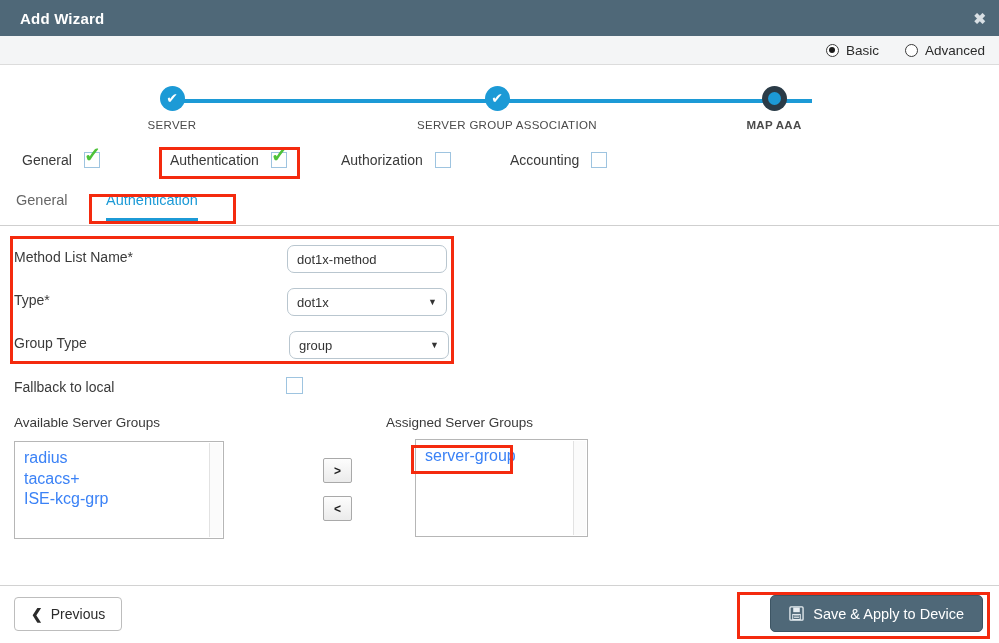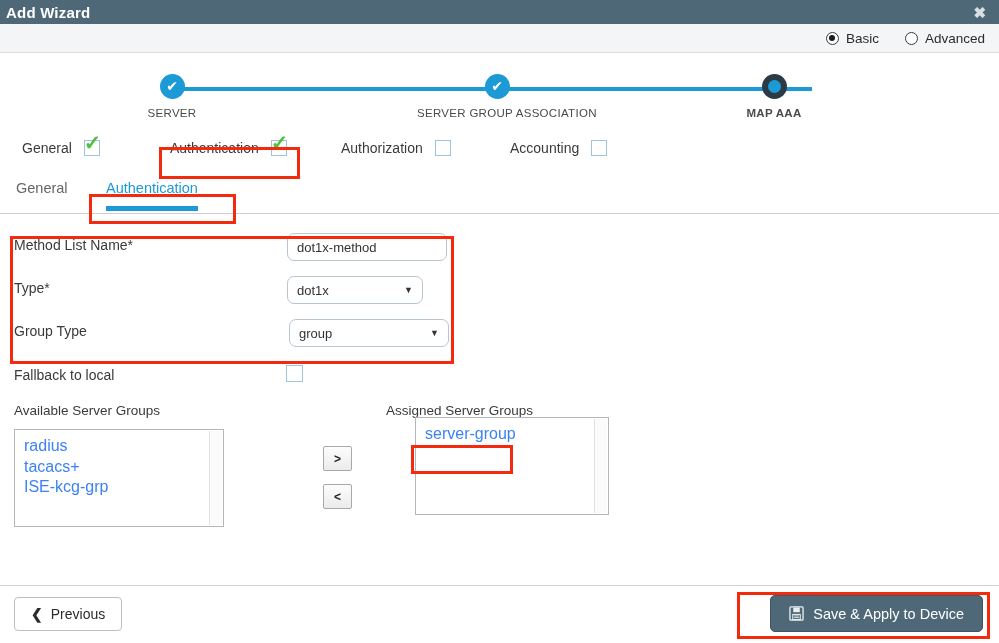--- a/index.html
+++ b/index.html
@@ -12,25 +12,25 @@
     width: 999px;
     height: 643px;
     font-family: "Liberation Sans", sans-serif;
     color: #333333;
     overflow: hidden;
     position: relative;
   }
 
   
   .titlebar {
-    height: 24px;
+    height: 36px;
     background: #4f6878;
     display: flex;
     align-items: center;
-    padding: 0 6px;
+    padding: 0 20px;
     position: relative;
   }
   .titlebar-text {
     color: #ffffff;
     font-size: 15px;
     font-weight: bold;
     letter-spacing: .2px;
   }
   .close-icon {
     position: absolute;
@@ -418,21 +418,21 @@
 
 <div class="form-area">
 
   <div class="field-row">
     <span class="field-label">Method List Name*</span>
     <div class="input-box" style="left:287px; width:160px; top:7px;">dot1x-method</div>
   </div>
 
   <div class="field-row">
     <span class="field-label">Type*</span>
-    <div class="input-box select-box" style="left:287px; width:136px; top:7px;align-items:center;">
+    <div class="input-box select-box" style="left:287px; width:160px; top:7px;align-items:center;">
       <span>dot1x</span>
       <span class="caret">▼</span>
     </div>
   </div>
 
   <div class="field-row">
     <span class="field-label">Group Type</span>
     <div class="input-box select-box" style="left:289px; width:160px; top:7px;">
       <span>group</span>
       <span class="caret">▼</span>
@@ -453,21 +453,21 @@
         <div class="list-item">radius</div>
         <div class="list-item">tacacs+</div>
         <div class="list-item">ISE-kcg-grp</div>
       </div>
       <div class="fake-scrollbar"></div>
     </div>
 
     <div class="xfer-btn" style="left:323px; top:43px;">&gt;</div>
     <div class="xfer-btn" style="left:323px; top:81px;">&lt;</div>
 
-    <div class="listbox" style="left:415px; top:14px; width:194px; height:98px;">
+    <div class="listbox" style="left:415px; top:24px; width:173px; height:98px;">
       <div class="listbox-inner">
         <div class="list-item">server-group</div>
       </div>
       <div class="fake-scrollbar"></div>
     </div>
   </div>
 </div>
 
 <div class="footer">
   <div class="btn-prev">

